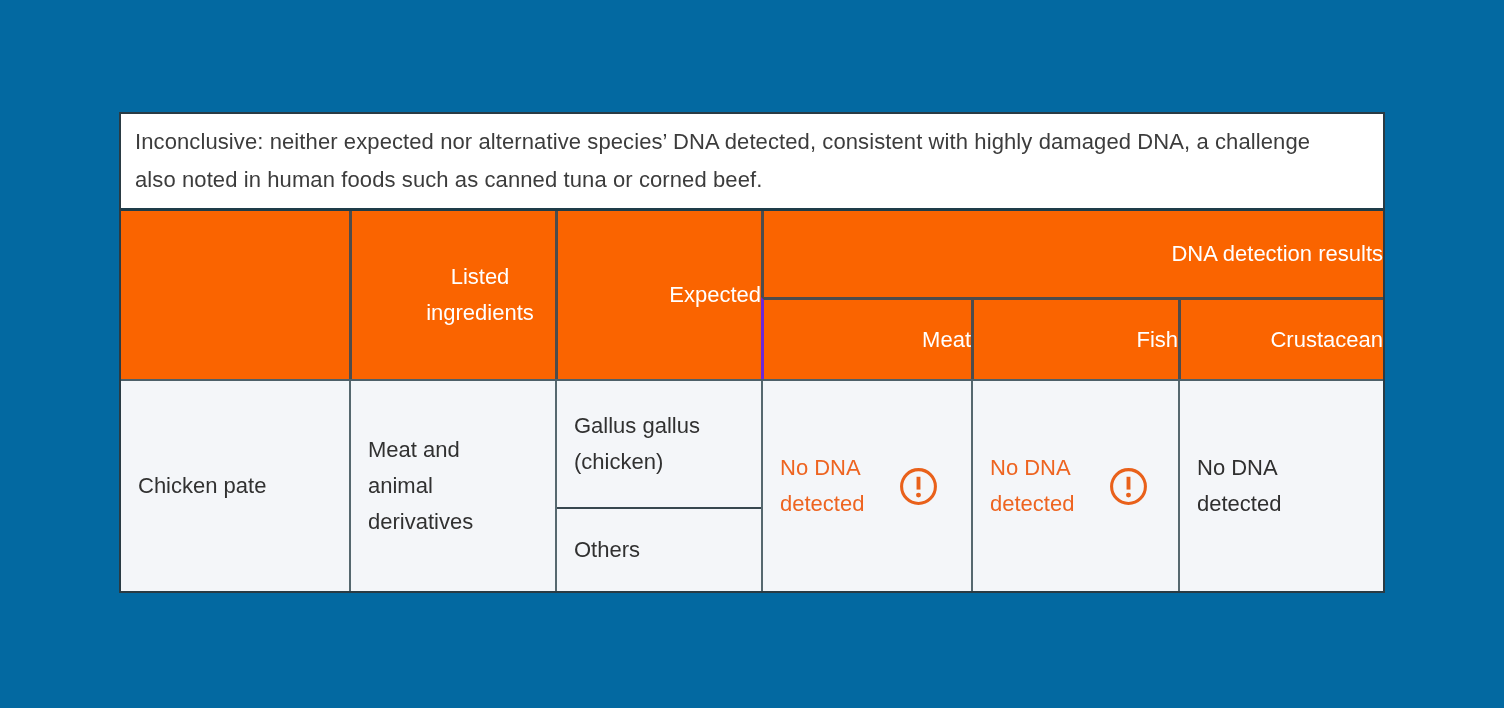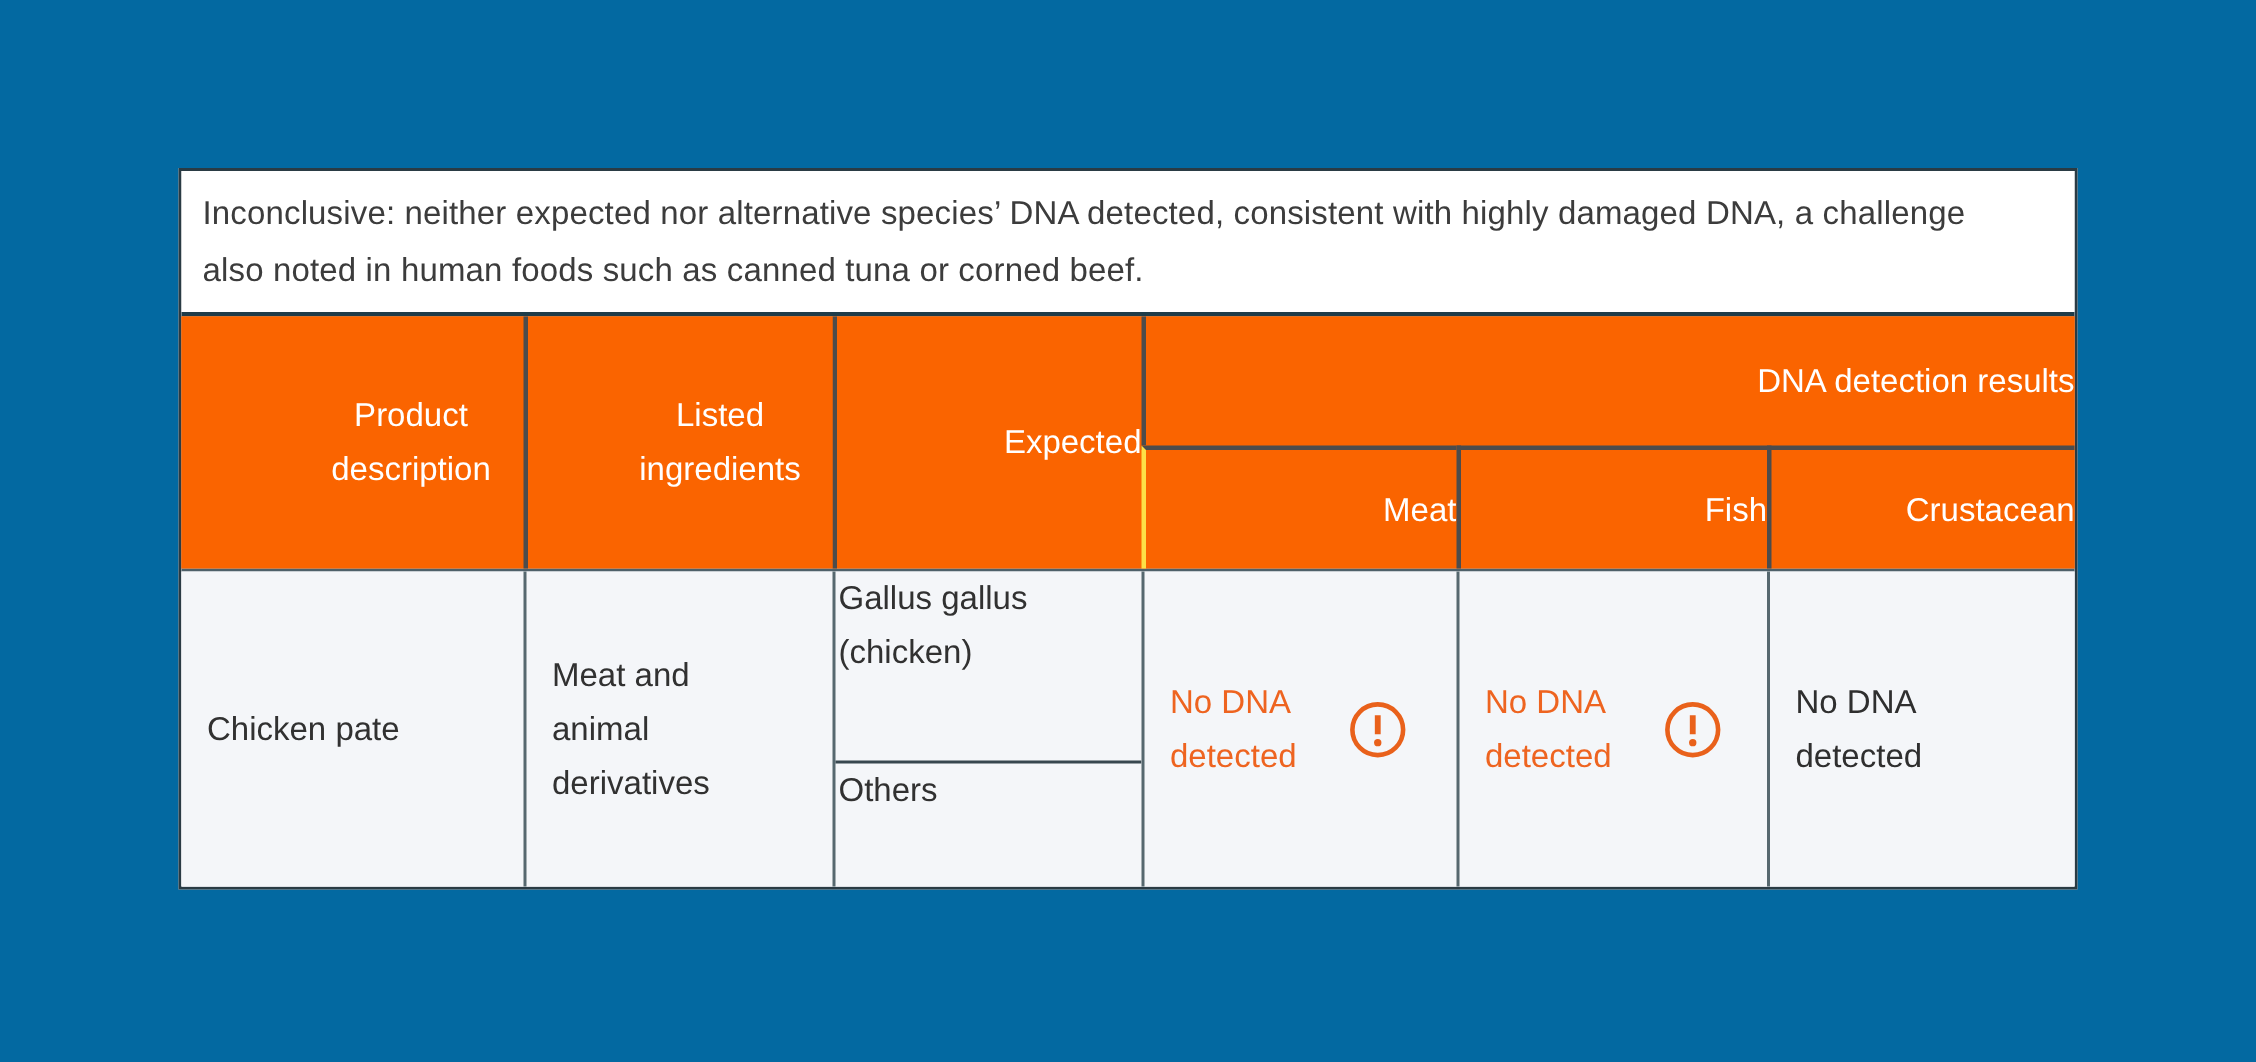--- a/index.html
+++ b/index.html
@@ -57,21 +57,21 @@
     text-align: center;
     font-size: 22px;
     line-height: 36px;
     background: #fa6400;
   }
   .h-cell .wrap-narrow { max-width: 150px; }
   .h-product     { grid-column: 1; grid-row: 1 / 3; }
   .h-ingredients { grid-column: 2; grid-row: 1 / 3; border-left: 3px solid #4c4c4c; }
   .h-expected    { grid-column: 3; grid-row: 1 / 3; border-left: 3px solid #4c4c4c; }
   .h-group       { grid-column: 4 / 7; grid-row: 1; border-left: 3px solid #4c4c4c; }
-  .h-meat        { grid-column: 4; grid-row: 2; border-left: 3px solid #fde047; border-top: 3px solid #4c4c4c; }
+  .h-meat        { grid-column: 4; grid-row: 2; border-left: 3px solid #6d28d9; border-top: 3px solid #4c4c4c; }
   .h-fish        { grid-column: 5; grid-row: 2; border-left: 3px solid #4c4c4c; border-top: 3px solid #4c4c4c; }
   .h-crustacean  { grid-column: 6; grid-row: 2; border-left: 3px solid #4c4c4c; border-top: 3px solid #4c4c4c; }
   
   .body-grid {
     display: grid;
     grid-template-columns: 228px 206px 206px 210px 207px 205px;
     height: 212px;
     background: #f4f6f9;
     color: #313131;
     border-top: 2px solid #4e6069;
@@ -90,22 +90,22 @@
   .b-cell + .b-cell { border-left: 2px solid #56686f; }
   .b-expected {
     display: grid;
     grid-template-rows: 126px 84px;
     padding: 0;
     align-items: stretch;
   }
   .sub-cell {
     box-sizing: border-box;
     display: flex;
-    align-items: flex-start;
-    padding-left: 2px;
+    align-items: center;
+    padding-left: 17px;
     padding-right: 8px;
   }
   .sub-cell-others { border-top: 2px solid #37474f; }
   .wrap-120 { max-width: 128px; }
   .wrap-160 { max-width: 168px; }
   .result-text {
     width: 100px;
     color: #ee6420;
   }
   .result-text.neutral {
@@ -125,23 +125,20 @@
 <body>
 
 <div class="canvas">
   <div class="report-table">
 
     <div class="note-box">
       <p class="note-text">Inconclusive: neither expected nor alternative species’ DNA detected, consistent with highly damaged DNA, a challenge also noted in human foods such as canned tuna or corned beef.</p>
     </div>
 
     <div class="header-grid">
-      <div class="h-cell h-product">
-        <span class="wrap-narrow">Product description</span>
-      </div>
       <div class="h-cell h-expected">
         <span>Expected</span>
       </div>
       <div class="h-cell h-ingredients">
         <span class="wrap-narrow">Listed ingredients</span>
       </div>
       <div class="h-cell h-group">
         <span>DNA detection results</span>
       </div>
       <div class="h-cell h-meat">

